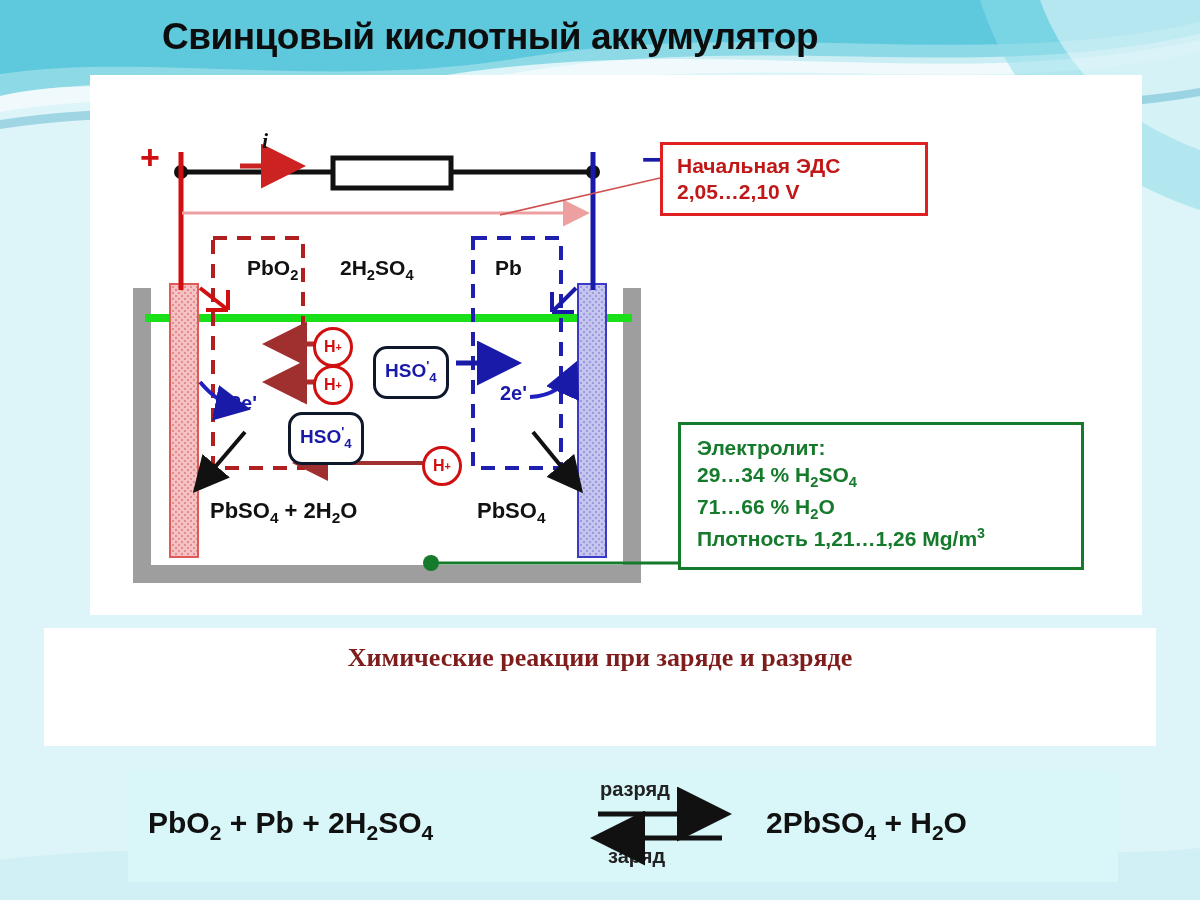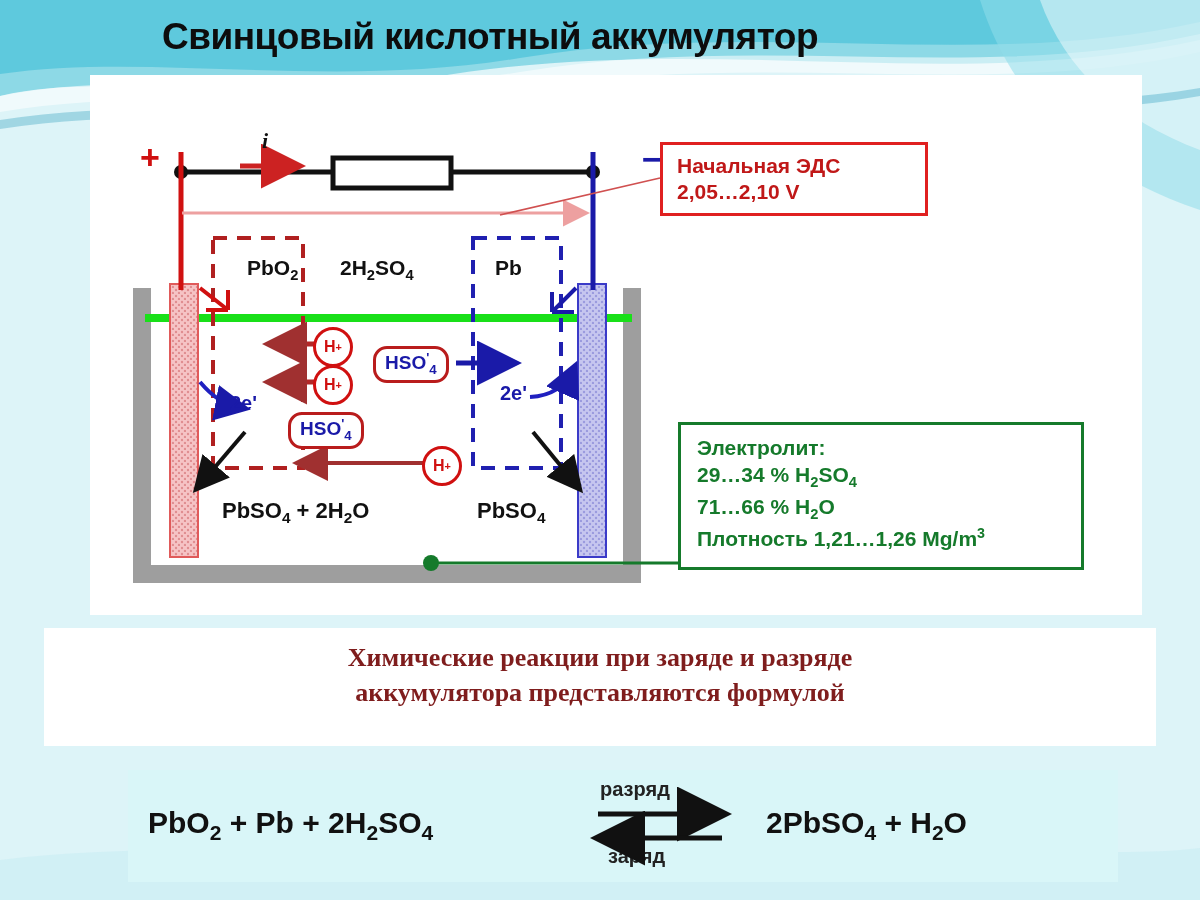--- a/index.html
+++ b/index.html
@@ -52,30 +52,30 @@
   
   .dlabel{position:absolute;font-family:"Liberation Sans",sans-serif;font-weight:bold;white-space:nowrap;}
   #lbl-plus{left:140px;top:140px;font-size:34px;color:#d01010;font-weight:bold;line-height:1;}
   #lbl-minus{left:642px;top:142px;font-size:34px;color:#1a1aa8;font-weight:bold;line-height:1;}
   #lbl-i{left:262px;top:128px;font-size:22px;color:#111;font-style:italic;font-family:"Liberation Serif",serif;}
   #lbl-pbo2{left:228px;top:256px;font-size:21px;color:#111;margin-left:19px;}
   #lbl-h2so4{left:340px;top:256px;font-size:21px;color:#111;}
   #lbl-pb{left:495px;top:256px;font-size:21px;color:#111;}
   #lbl-2e-left{left:230px;top:392px;font-size:20px;color:#1a1aa8;}
   #lbl-2e-right{left:500px;top:382px;font-size:20px;color:#1a1aa8;}
-  #lbl-prodleft{left:222px;top:498px;font-size:22px;color:#111;}
+  #lbl-prodleft{left:210px;top:498px;font-size:22px;color:#111;}
   #lbl-prodright{left:477px;top:498px;font-size:22px;color:#111;}
   .ionh{
     position:absolute;width:34px;height:34px;border:3px solid #d01010;border-radius:50%;
     background:#fff;color:#d01010;font-size:16px;font-weight:bold;
     display:flex;align-items:center;justify-content:center;font-family:"Liberation Sans",sans-serif;
   }
   .ionhso4{
-    position:absolute;border:3px solid #b91c1c;border-radius:14px;background:#fff;
-    color:#1a1aa8;font-size:19px;font-weight:bold;padding:2px 9px;
+    position:absolute;border:3px solid #0f172a;border-radius:14px;background:#fff;
+    color:#1a1aa8;font-size:19px;font-weight:bold;padding:10px 9px;
     font-family:"Liberation Sans",sans-serif;white-space:nowrap;line-height:1.1;
   }
   
   #emfbox{
     position:absolute;left:660px;top:142px;width:268px;height:74px;
     border:3px solid #e02020;background:#fff;
     color:#c01818;font-size:21px;font-weight:bold;line-height:1.25;
     padding:8px 0 4px 14px;box-sizing:border-box;
     font-family:"Liberation Sans",sans-serif;
   }
@@ -233,21 +233,20 @@
 <div id="elecbox">
   <div>Электролит:</div>
   <div><span>29…34 %  H</span><span class="sub">2</span><span>SO</span><span class="sub">4</span></div>
   <div><span>71…66 %  H</span><span class="sub">2</span><span>O</span></div>
   <div><span>Плотность 1,21…1,26 Mg/m</span><span class="sup">3</span></div>
 </div>
 
 <div id="band2"></div>
 <div id="caption">
   <div>Химические реакции при заряде и разряде</div>
-  <div>аккумулятора представляются формулой</div>
 </div>
 
 <div id="eqband"></div>
 
 <div class="eqtext" id="eq-left"><span>PbO</span><span class="sub">2</span><span> + Pb + 2H</span><span class="sub">2</span><span>SO</span><span class="sub">4</span></div>
 
 <div class="eqtext" id="eq-right"><span>2PbSO</span><span class="sub">4</span><span> + H</span><span class="sub">2</span><span>O</span></div>
 
 <div class="eqtext" id="eq-top">разряд</div>
 <div class="eqtext" id="eq-bottom">заряд</div>

